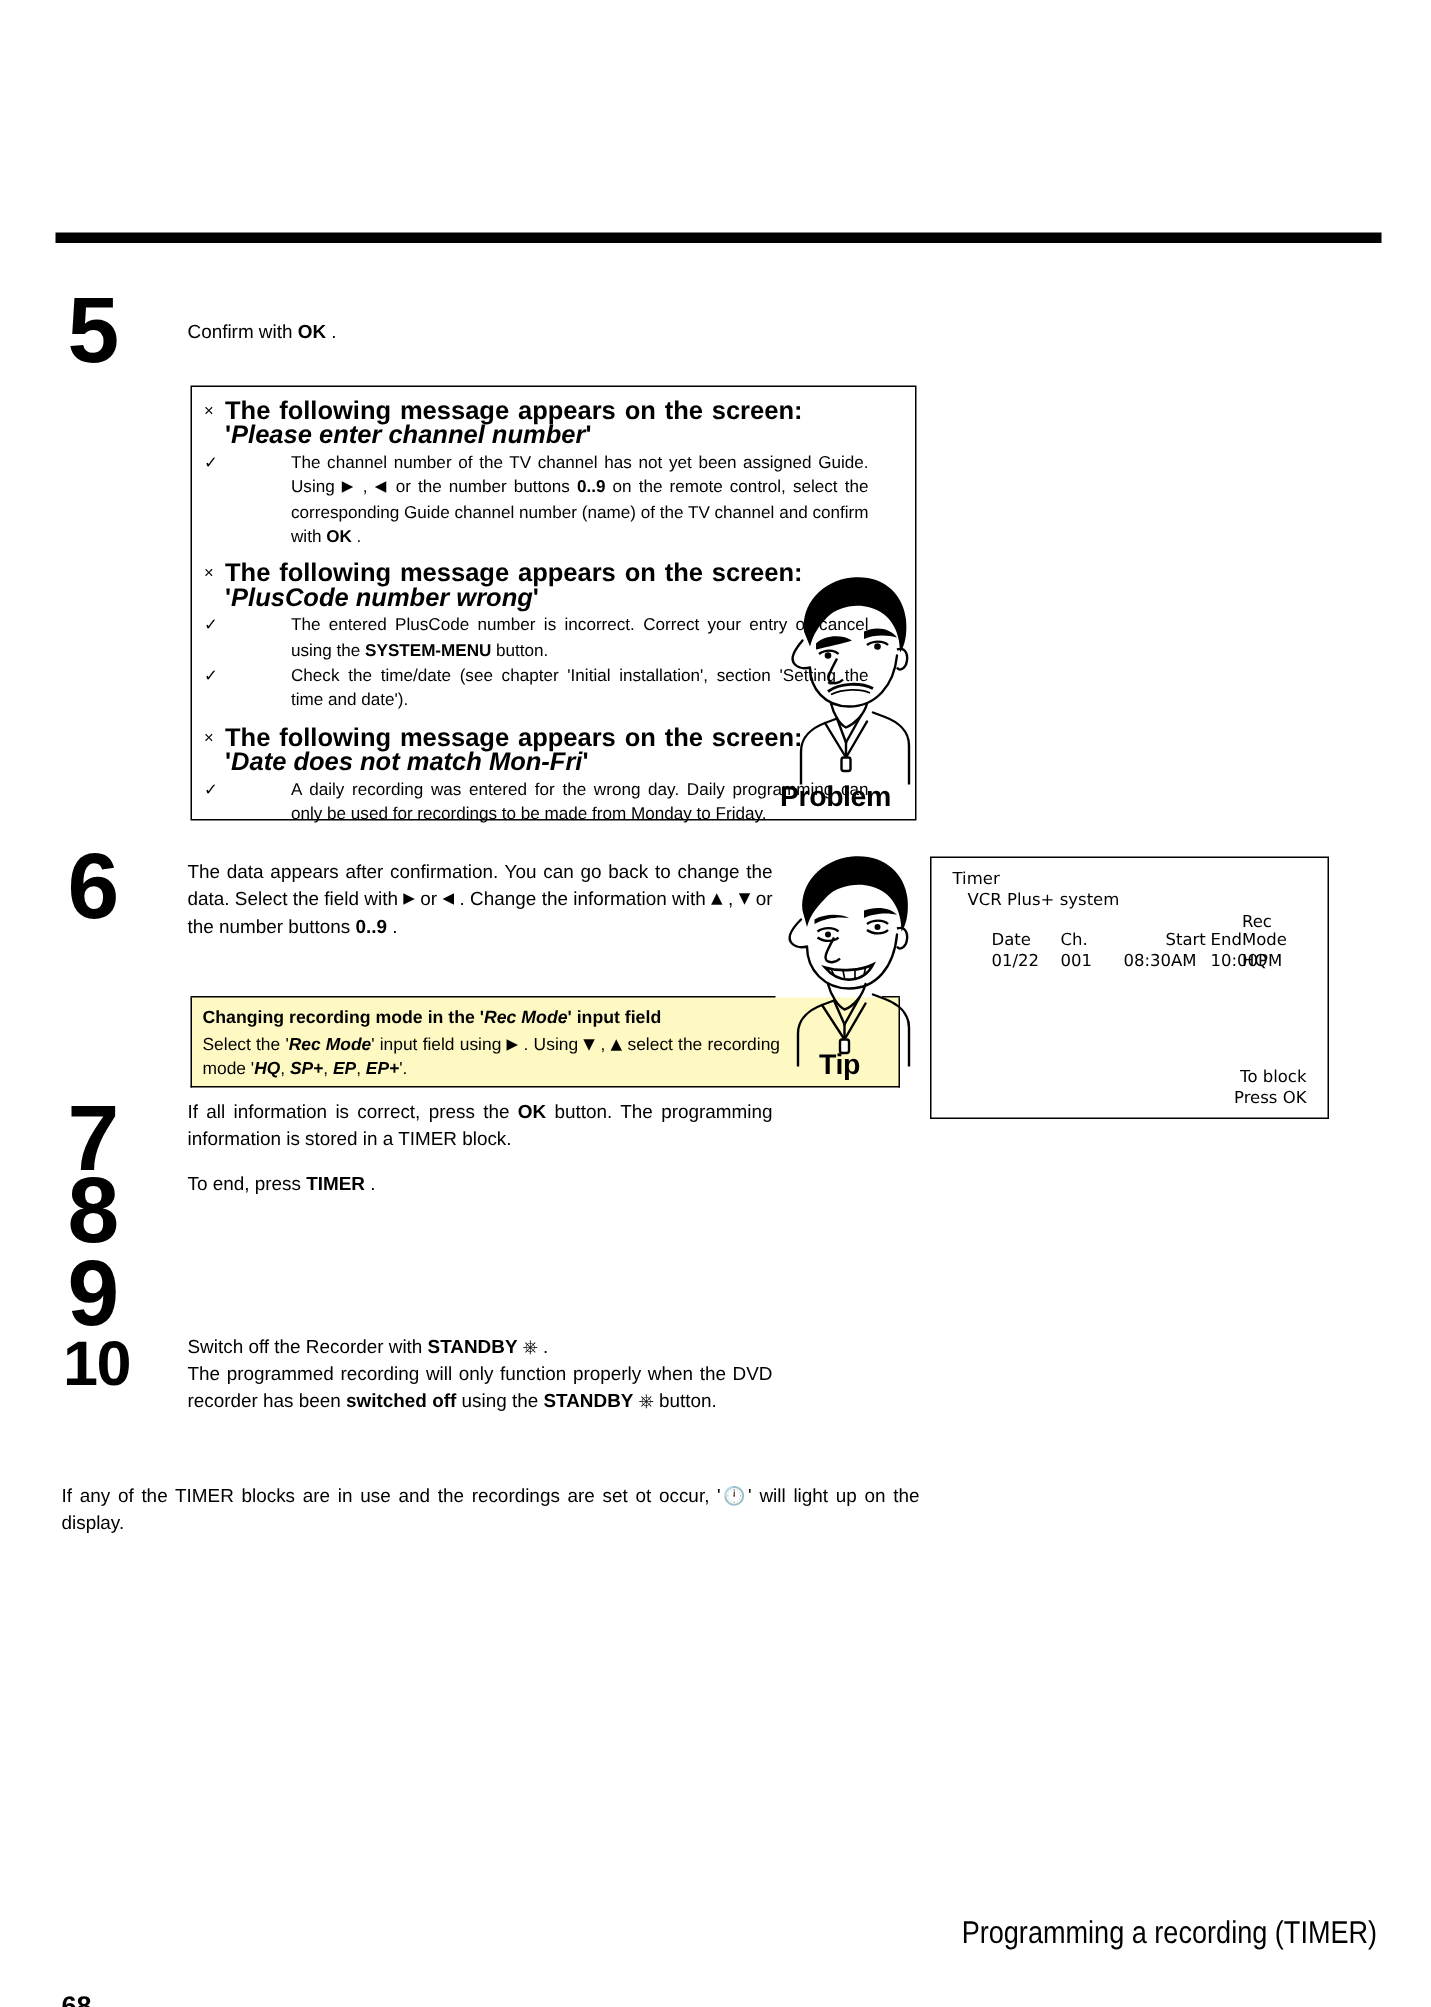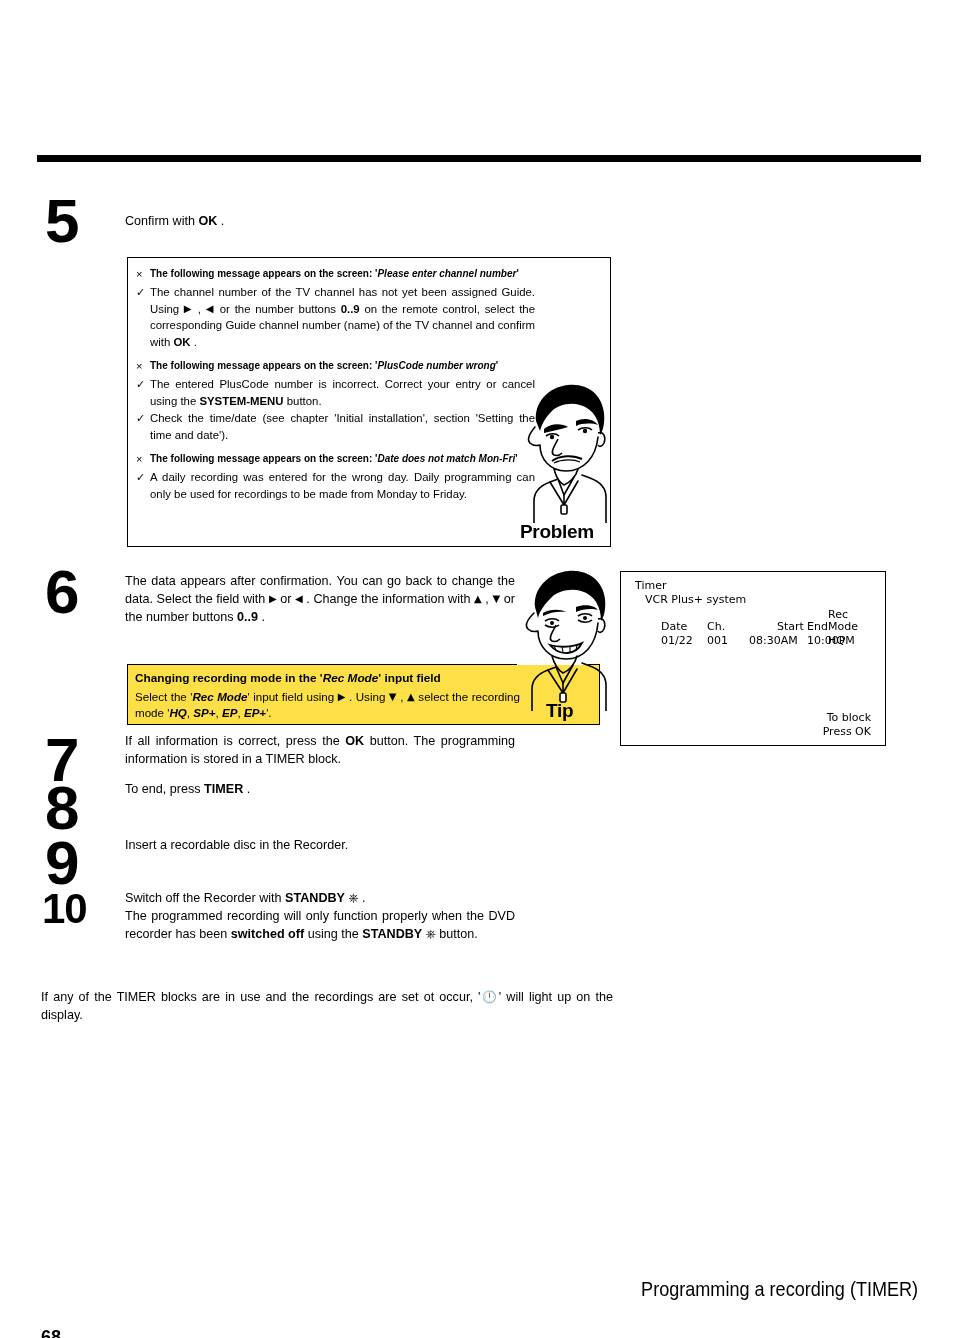--- a/index.html
+++ b/index.html
@@ -36,33 +36,33 @@
 
   
   .problem-box{
     position:absolute;left:127px;top:257px;width:484px;height:290px;
     border:1.6px solid #000;box-sizing:border-box;background:#fff;
   }
   .pb-inner{padding:8px 8px 0 8px;}
   .pb-item{position:relative;padding-left:14px;margin-bottom:4px;}
   .pb-mark{position:absolute;left:0;top:0;font-size:11px;line-height:16px;}
   .pb-head{
-    font-size:10px;line-height:16.4px;font-weight:bold;text-align:justify;
+    font-size:17px;line-height:16.4px;font-weight:bold;text-align:justify;
     width:385px;
   }
   .pb-head i{font-style:italic;}
   .pb-body{
-    font-size:11.4px;line-height:16.4px;text-align:justify;width:385px;
+    font-size:11.4px;line-height:16.4px;text-align:justify;width:385px;margin-left:44px;
   }
   .pb-body b{font-weight:bold;}
 
   
   .tip-box{
     position:absolute;left:127px;top:665px;width:473px;height:60px;
-    box-sizing:border-box;background:#fde047;
+    box-sizing:border-box;background:#fef9c3;
     border-left:1.6px solid #000;border-bottom:1.6px solid #000;
     border-right:1.6px solid #000;
   }
   .tip-top-left{position:absolute;left:127px;top:664px;width:390px;height:2.2px;background:#000;}
   .tip-top-right{position:absolute;left:588px;top:664px;width:12px;height:2.2px;background:#000;}
   .tip-head{
     position:absolute;left:7px;top:5px;width:380px;
     font-size:11.8px;line-height:16px;font-weight:bold;
   }
   .tip-head i{font-style:italic;}
@@ -268,21 +268,20 @@
     <div class="ts-store2">Press OK</div>
   </div>
 
   <div class="step-num" style="left:45px;top:735px;font-size:62px;">7</div>
   <div class="body-text" style="left:125px;top:732px;width:390px;">If all information is correct, press the  <b>OK</b> button. The programming information is stored in a TIMER block.</div>
 
   <div class="step-num" style="left:45px;top:783px;font-size:62px;">8</div>
   <div class="body-text" style="left:125px;top:780px;width:390px;">To end, press  <b>TIMER</b> .</div>
 
   <div class="step-num" style="left:45px;top:838px;font-size:62px;">9</div>
-  <div class="body-text" style="left:125px;top:836px;width:390px;">Insert a recordable disc in the Recorder.</div>
 
   <div class="step-num" style="left:42px;top:892px;font-size:42px;">10</div>
   <div class="body-text" style="left:41px;top:988px;width:572px;">If any of the TIMER blocks are in use and the recordings are set ot occur, '<span class="sym clk">🕛</span>' will light up on the display.</div>
 
   <div class="body-text" style="left:125px;top:889px;width:390px;">Switch off the Recorder with  <b>STANDBY</b> <span class="sym">⎈</span> .<br>The programmed recording will only function properly when the DVD recorder has been <b>switched off</b> using the  <b>STANDBY</b> <span class="sym">⎈</span> button.</div>
 
   <div class="pg-num">68</div>
   <div class="footer-title">Programming a recording (TIMER)</div>
 
 </div>

